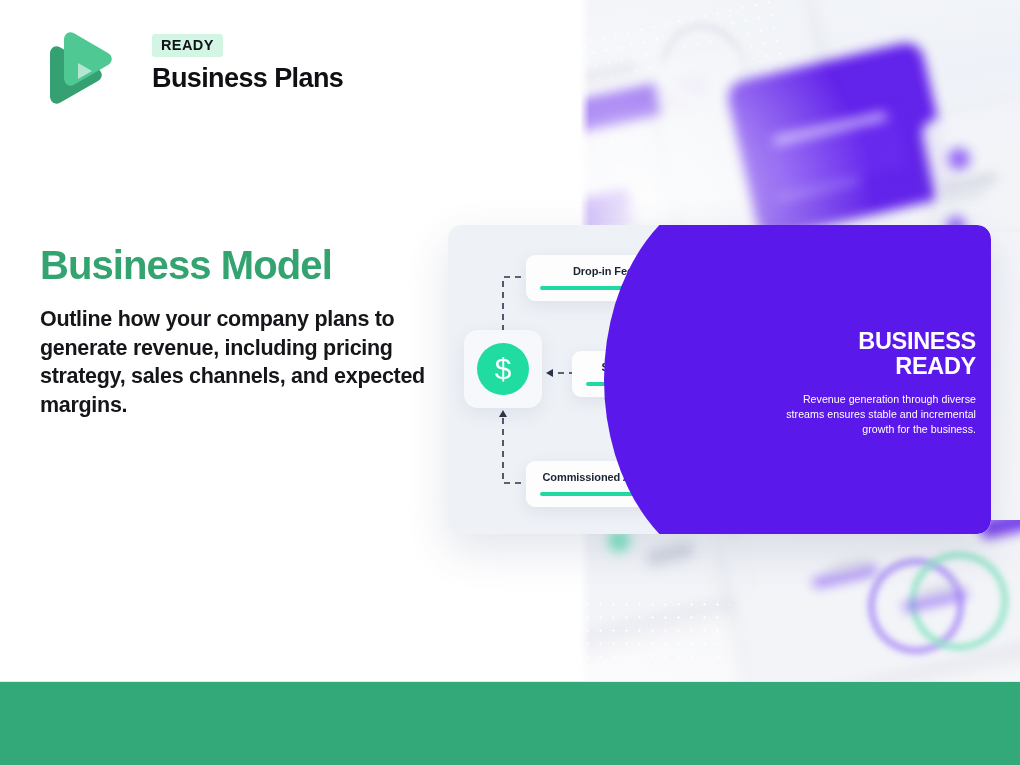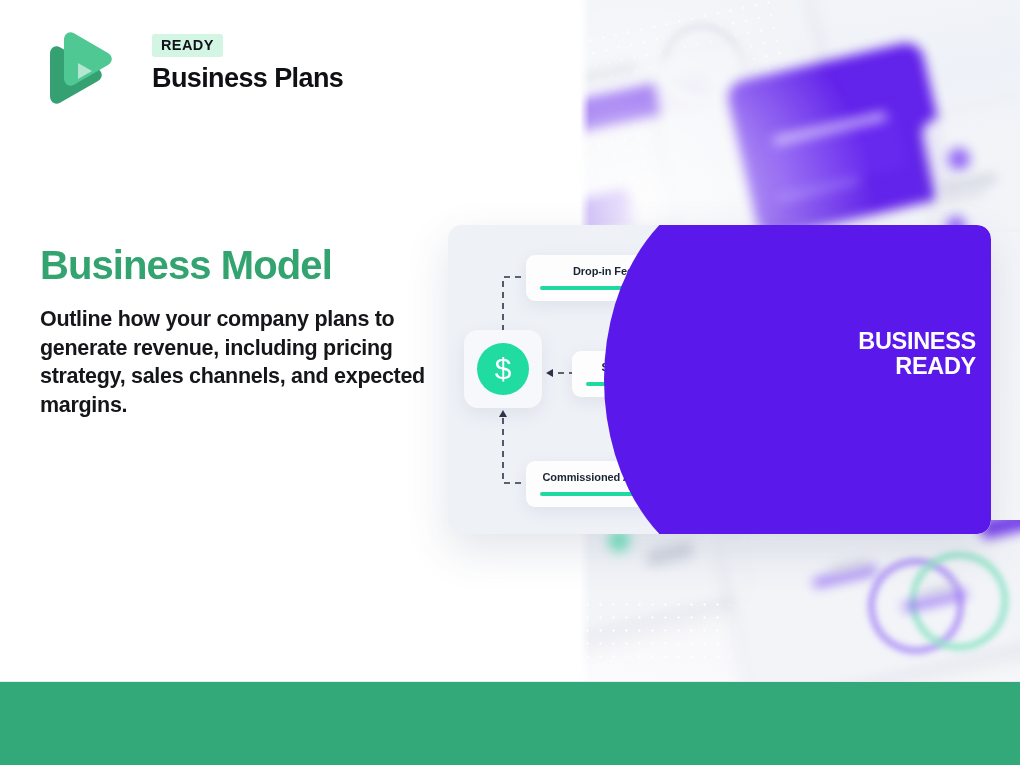--- a/index.html
+++ b/index.html
@@ -242,20 +242,21 @@
       <span class="node-bar" style="width:132px;"></span>
     </div>
 
     <div class="purple-panel">
       <div class="purple-bulge"></div>
       <div class="purple-content">
         <div class="purple-title">
           <span>BUSINESS</span><br>
           <span>READY</span>
         </div>
+        <p class="purple-desc">Revenue generation through diverse streams ensures stable and incremental growth for the business.</p>
       </div>
     </div>
   </div>
 
   <div class="footer-edge"></div>
   <div class="footer"></div>
 
 </div>
 
 </body></html>

